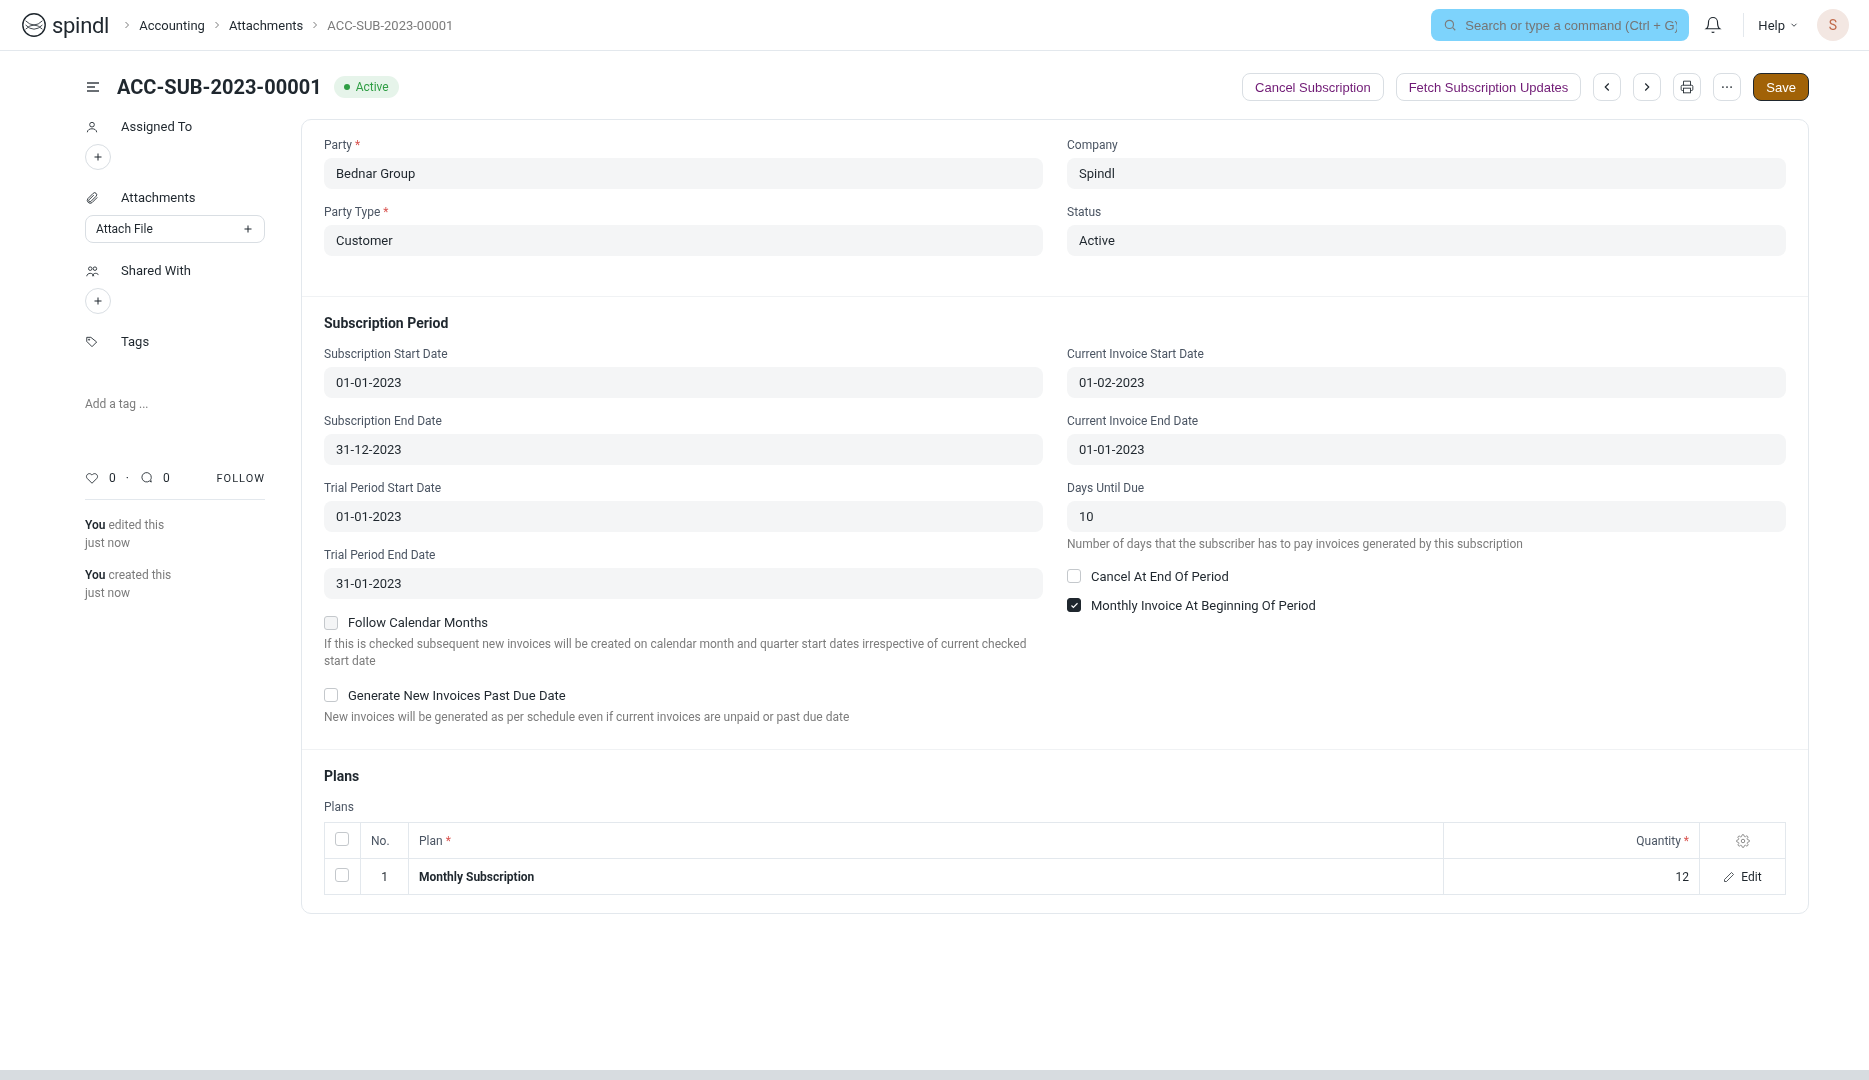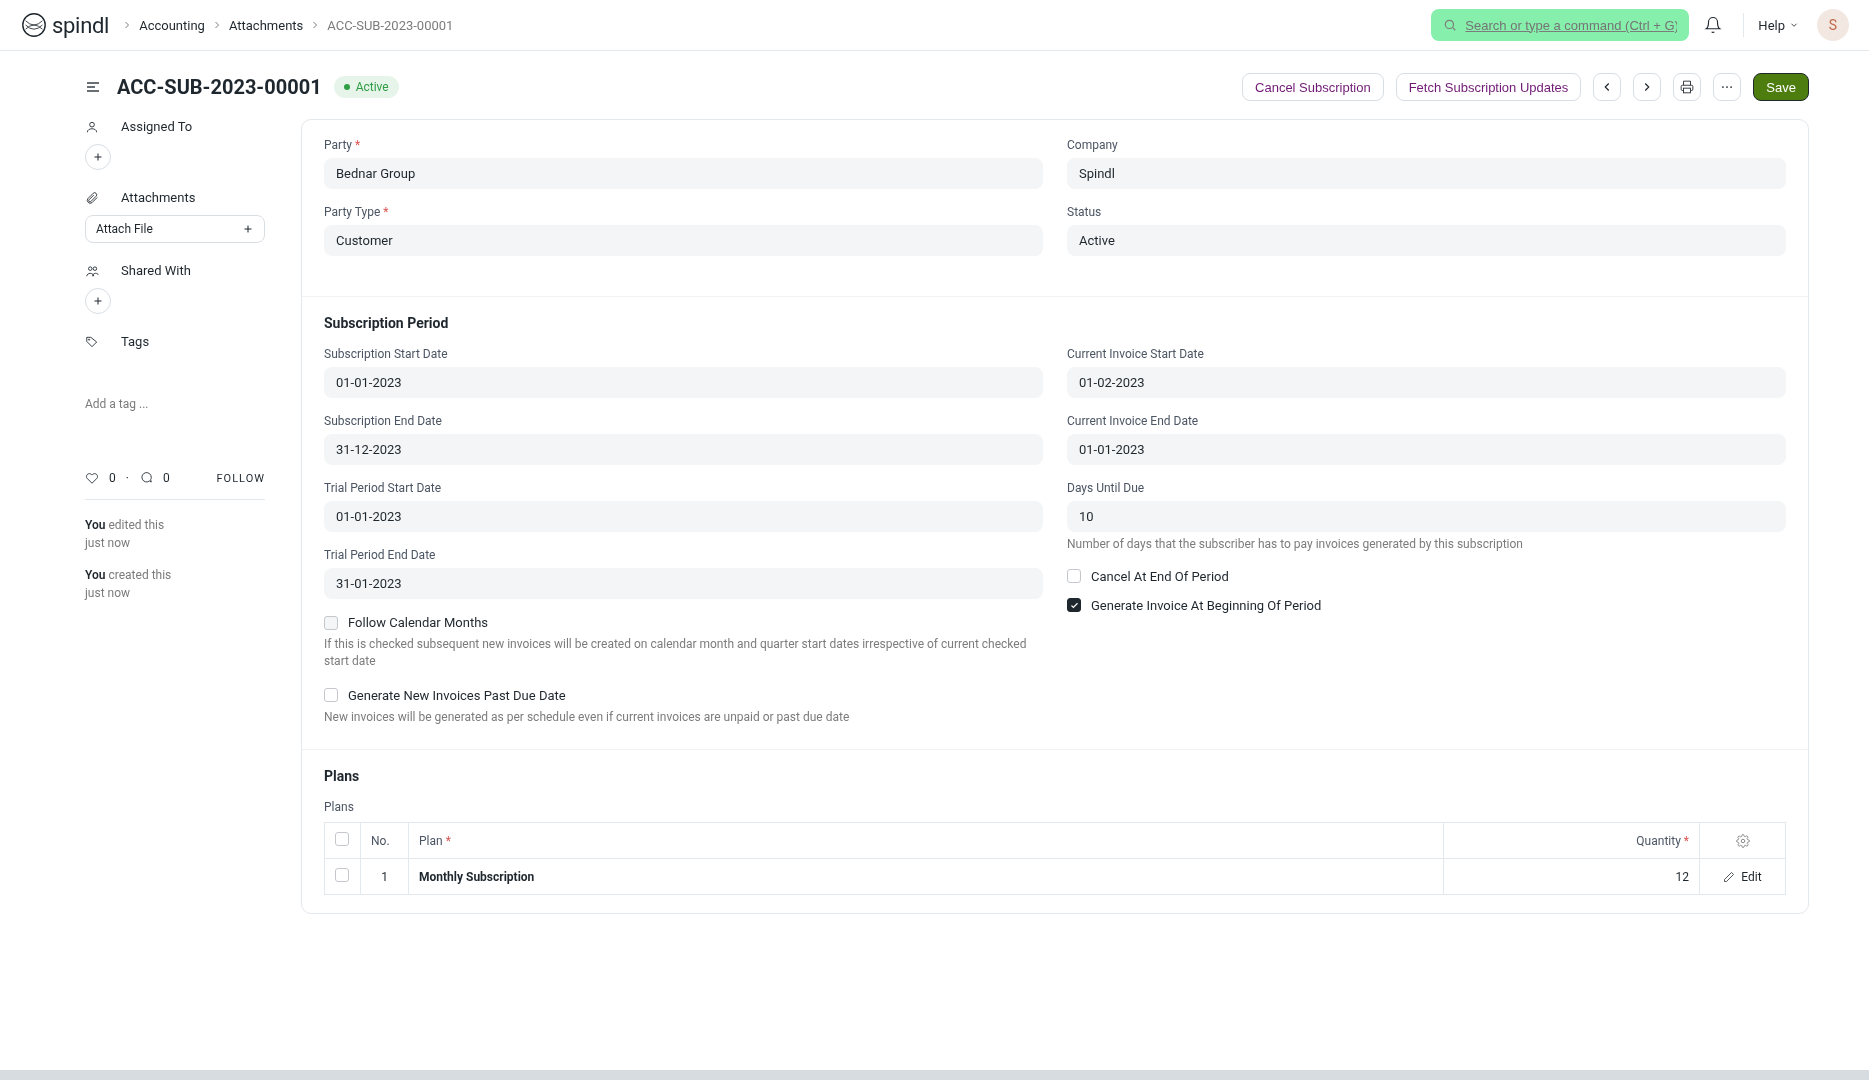--- a/index.html
+++ b/index.html
@@ -50,28 +50,27 @@
     }
     .chevron {
       color: #7c7c7c;
     }
     .topbar-spacer {
       flex: 1;
     }
     .search-box {
       display: flex;
       align-items: center;
-      background: #86efac;
+      background: #7dd3fc;
       border-radius: 8px;
       padding: 0 12px;
       height: 32px;
       width: 258px;
       color: #7c7c7c;
       gap: 8px;
-      text-decoration: underline;
     }
     .search-box input {
       border: none;
       background: transparent;
       outline: none;
       font-size: 13px;
       flex: 1;
       color: #1f272e;
     }
     .top-icon-btn {
@@ -145,21 +144,21 @@
       border: 1px solid #d9dee3;
       background: #fff;
       font-size: 13px;
       color: #701a75;
       display: inline-flex;
       align-items: center;
       justify-content: center;
       cursor: pointer;
     }
     .btn-primary {
-      background: #4d7c0f;
+      background: #a16207;
       color: #fff;
       border-color: #1f272e;
     }
     .btn-icon {
       width: 28px;
       padding: 0;
     }
     
     .content {
       display: flex;
@@ -623,21 +622,21 @@
           <div class="check-row" style="margin-top:14px">
             <span class="checkbox"></span>
             <span>Cancel At End Of Period</span>
           </div>
           <div class="check-row" style="margin-top:14px">
             <span class="checkbox checked">
               <svg width="9" height="9" viewBox="0 0 24 24" fill="none" stroke="#fff" stroke-width="3">
                   <polyline points="20 6 9 17 4 12"></polyline>
                 </svg>
             </span>
-            <span>Generate Invoice At Beginning Of Period</span>
+            <span>Monthly Invoice At Beginning Of Period</span>
           </div>
         </div>
       </div>
     </div>
 
     <div class="plans-section">
       <div class="section-title">Plans</div>
       <div class="plans-label">Plans</div>
       <table class="plans">
         <thead>

